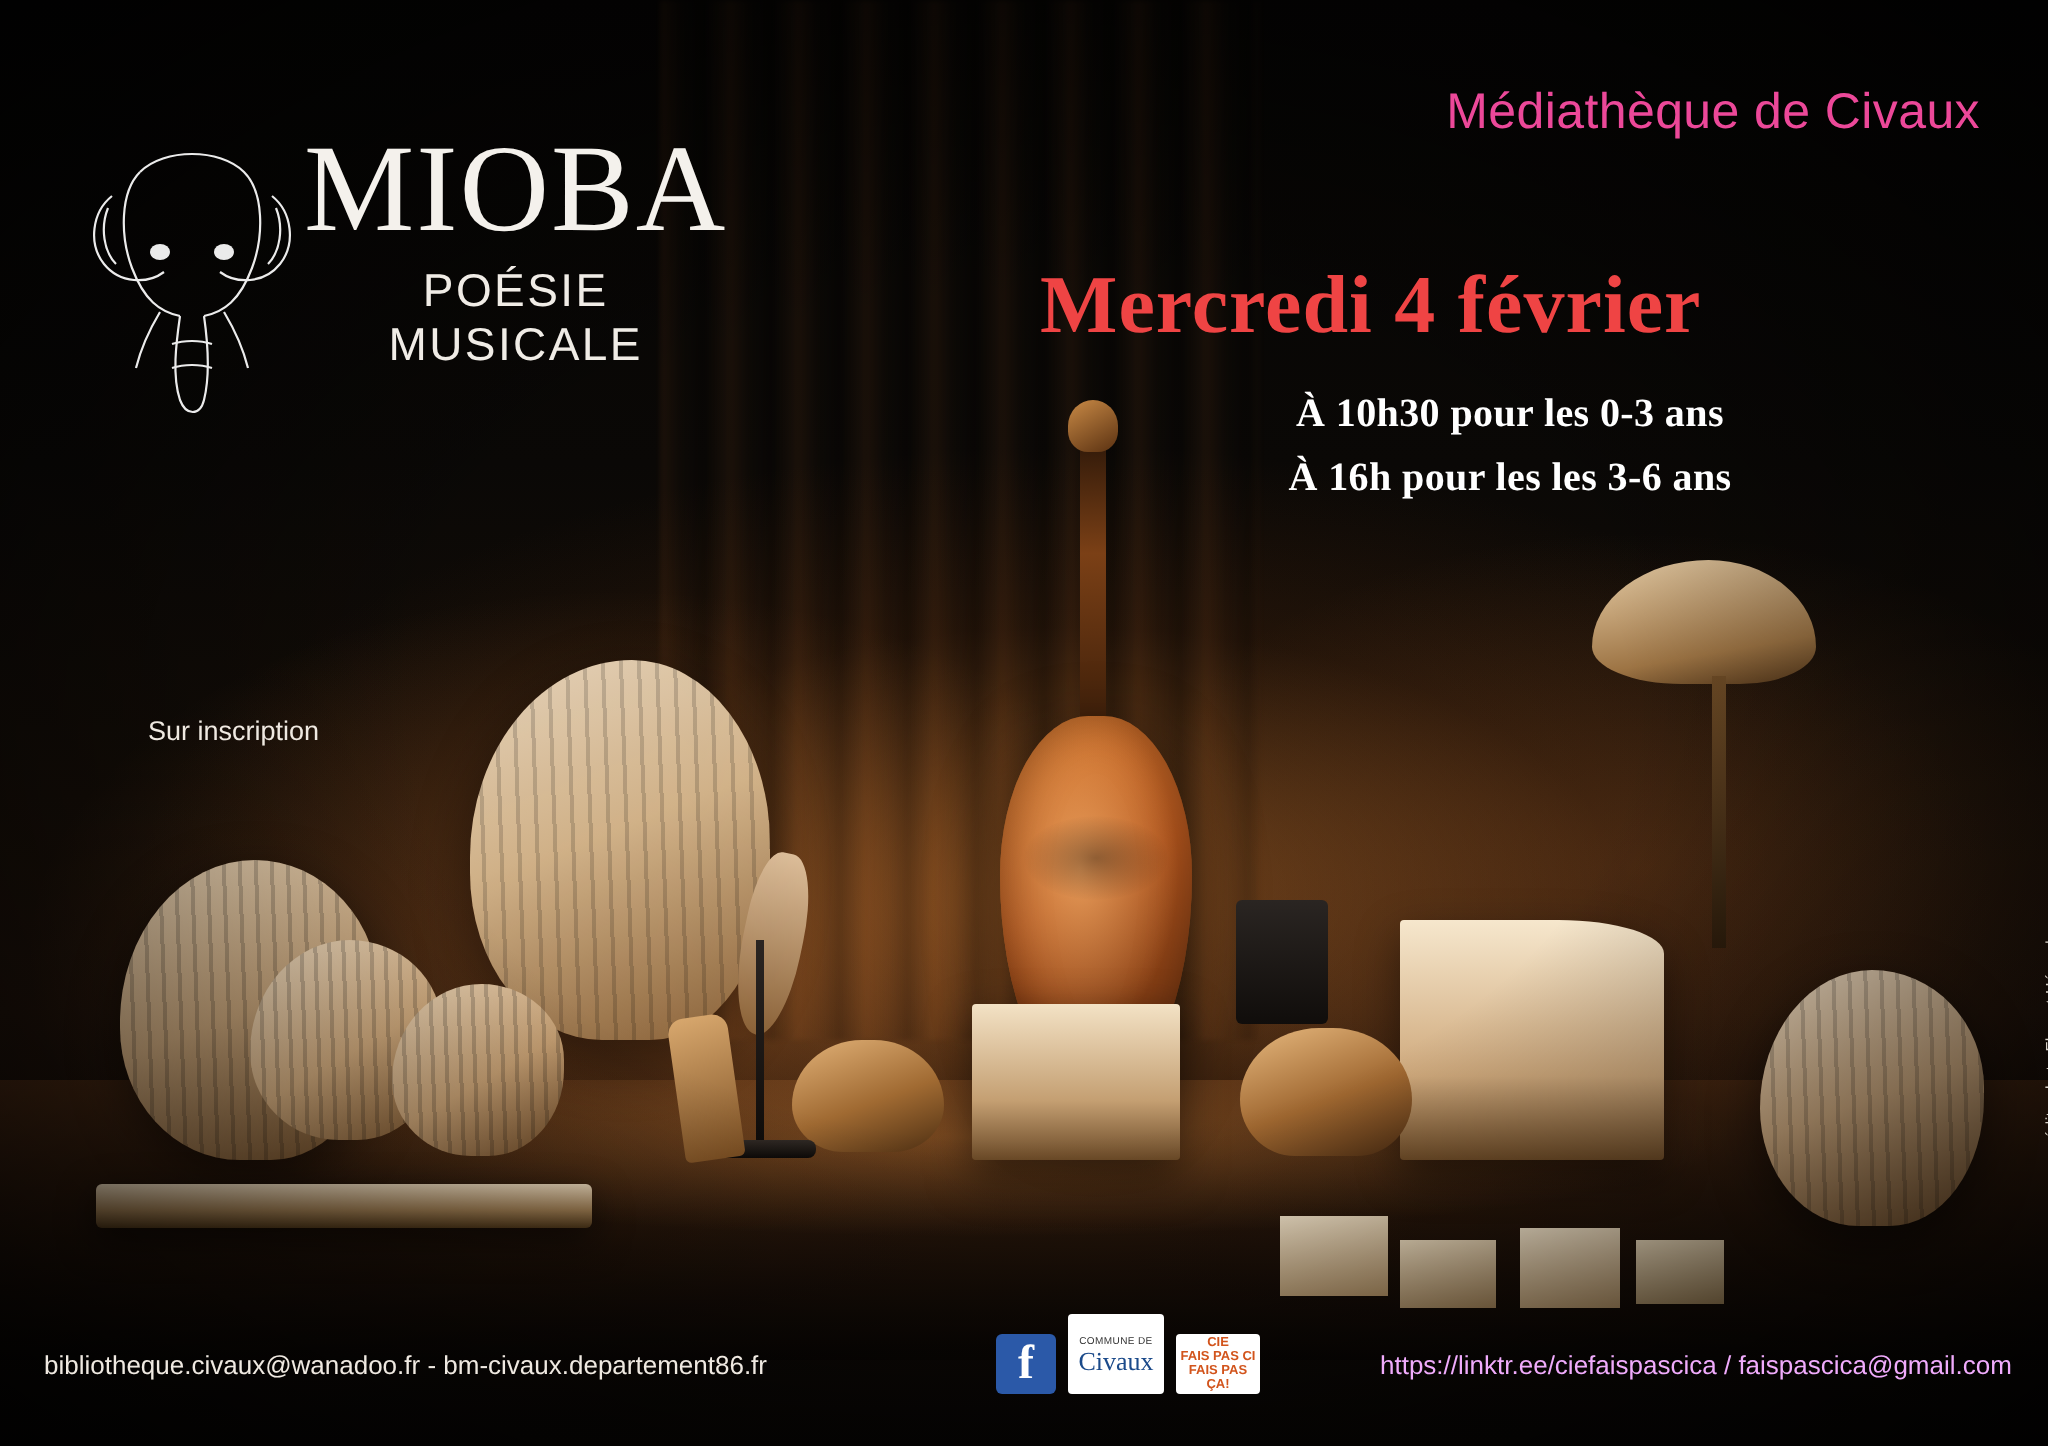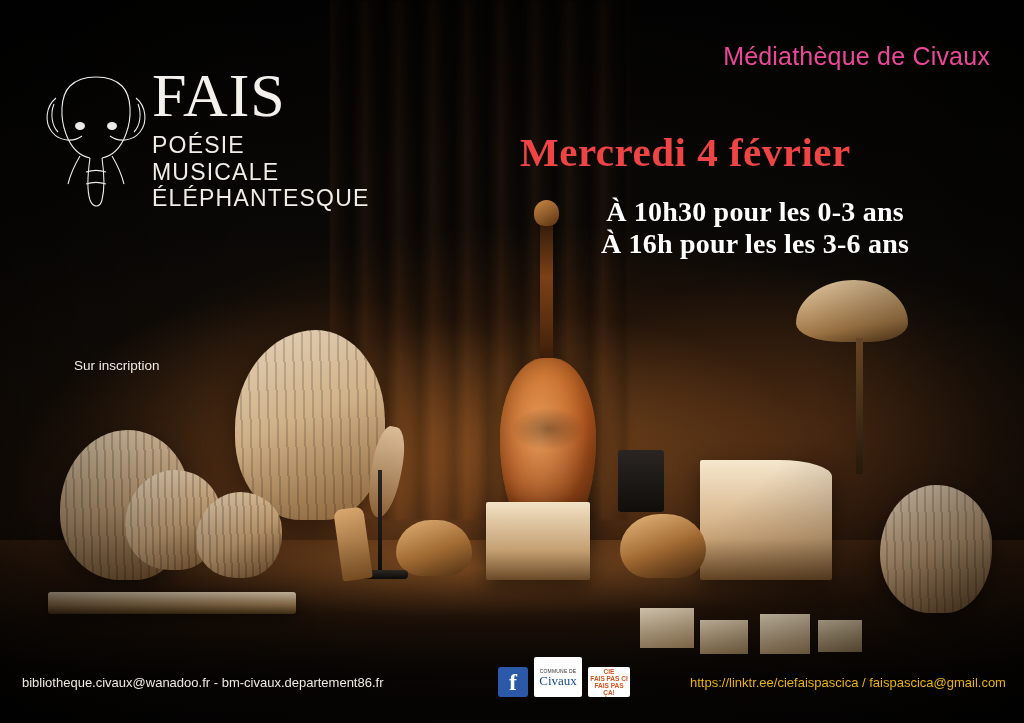--- a/index.html
+++ b/index.html
@@ -184,37 +184,37 @@
   .logo-text { position: absolute; left: 112px; top: 4px; color: #ffffff; }
   .logo-title {
     font-family: "Liberation Serif", serif;
     font-size: 62px; letter-spacing: 1px; line-height: 1; font-weight: 400;
     color: #f4f1ec;
   }
   .logo-sub1, .logo-sub2 {
     font-family: "Liberation Sans", sans-serif;
     font-size: 23px; letter-spacing: 1.2px; color: #f0ece6; line-height: 1.16;
   }
-  .logo-sub1 { margin-top: 6px; }
+  .logo-sub1 { margin-top: 6px; text-align: center; }
 
   
   .venue {
     position: absolute; right: 34px; top: 42px;
     font-size: 25px; color: #ec4899; letter-spacing: .2px;
   }
   .date-line {
     position: absolute; left: 520px; top: 128px; width: 470px;
     text-align: left;
     font-family: "Liberation Serif", serif;
     font-weight: bold; font-size: 41px; color: #ef4444; letter-spacing: .5px;
   }
   .time-line {
     position: absolute; left: 520px; width: 470px; text-align: center;
     font-family: "Liberation Serif", serif;
-    font-weight: bold; font-size: 28px; color: #ffffff; letter-spacing: .2px;
+    font-weight: bold; font-size: 20px; color: #ffffff; letter-spacing: .2px;
   }
   .time-1 { top: 196px; }
   .time-2 { top: 228px; }
 
   
   .frame-text {
     position: absolute; left: 42px; top: 255px;
     font-size: 13.5px; color: #efe9e1; letter-spacing: .1px;
   }
   .registration {
@@ -230,21 +230,21 @@
     letter-spacing: .2px;
   }
 
   
   .footer-left {
     position: absolute; left: 22px; bottom: 30px;
     font-size: 13px; color: #efe9e1; line-height: 1.55;
   }
   .footer-right {
     position: absolute; left: 650px; bottom: 33px;
-    font-size: 13px; color: #eab308; padding-left: 40px;
+    font-size: 13px; color: #f0abfc; padding-left: 40px;
   }
   .fb-badge {
     position: absolute; left: 498px; bottom: 26px;
     width: 30px; height: 30px; background: #2b59a8; border-radius: 3px;
     color: #ffffff; font-family: "Liberation Serif", serif; font-weight: bold;
     font-size: 24px; line-height: 30px; text-align: center;
   }
   .civaux-badge {
     position: absolute; left: 534px; bottom: 26px;
     width: 48px; height: 40px; background: #ffffff; border-radius: 2px;
@@ -317,23 +317,22 @@
           <path d="M40 96 C34 106 30 116 28 124"></path>
           <path d="M72 96 C78 106 82 116 84 124"></path>
           <ellipse cx="40" cy="66" rx="5" ry="4" fill="#ffffff" stroke="none"></ellipse>
           <ellipse cx="72" cy="66" rx="5" ry="4" fill="#ffffff" stroke="none"></ellipse>
           <path d="M14 44 C10 54 12 66 18 72"></path>
           <path d="M98 44 C102 54 100 66 94 72"></path>
         </g>
       </svg>
     </div>
     <div class="logo-text">
-      <div class="logo-title">FAIS</div>
+      <div class="logo-title">MIOBA</div>
       <div class="logo-sub1">POÉSIE MUSICALE</div>
-      <div class="logo-sub2">ÉLÉPHANTESQUE</div>
     </div>
   </div>
 
   <div class="venue">Médiathèque de Civaux</div>
   <div class="date-line">Mercredi 4 février</div>
   <div class="time-line time-1">À 10h30 pour les 0-3 ans</div>
   <div class="time-line time-2">À 16h pour les les 3-6 ans</div>
 
   <div class="registration">Sur inscription</div>
 

